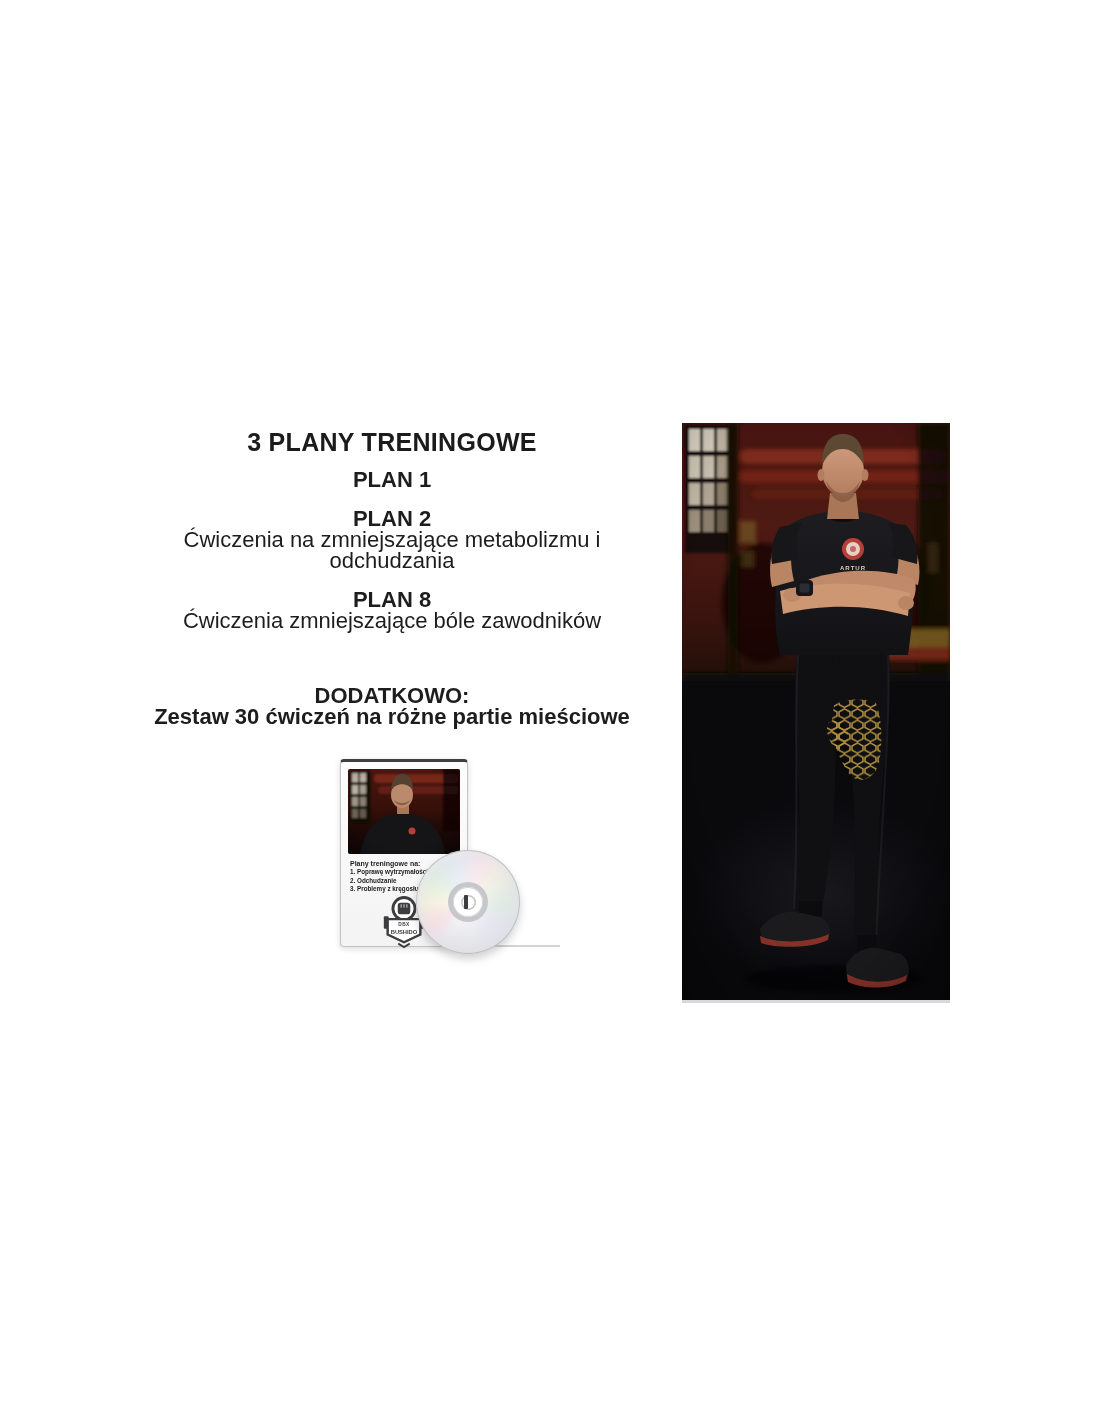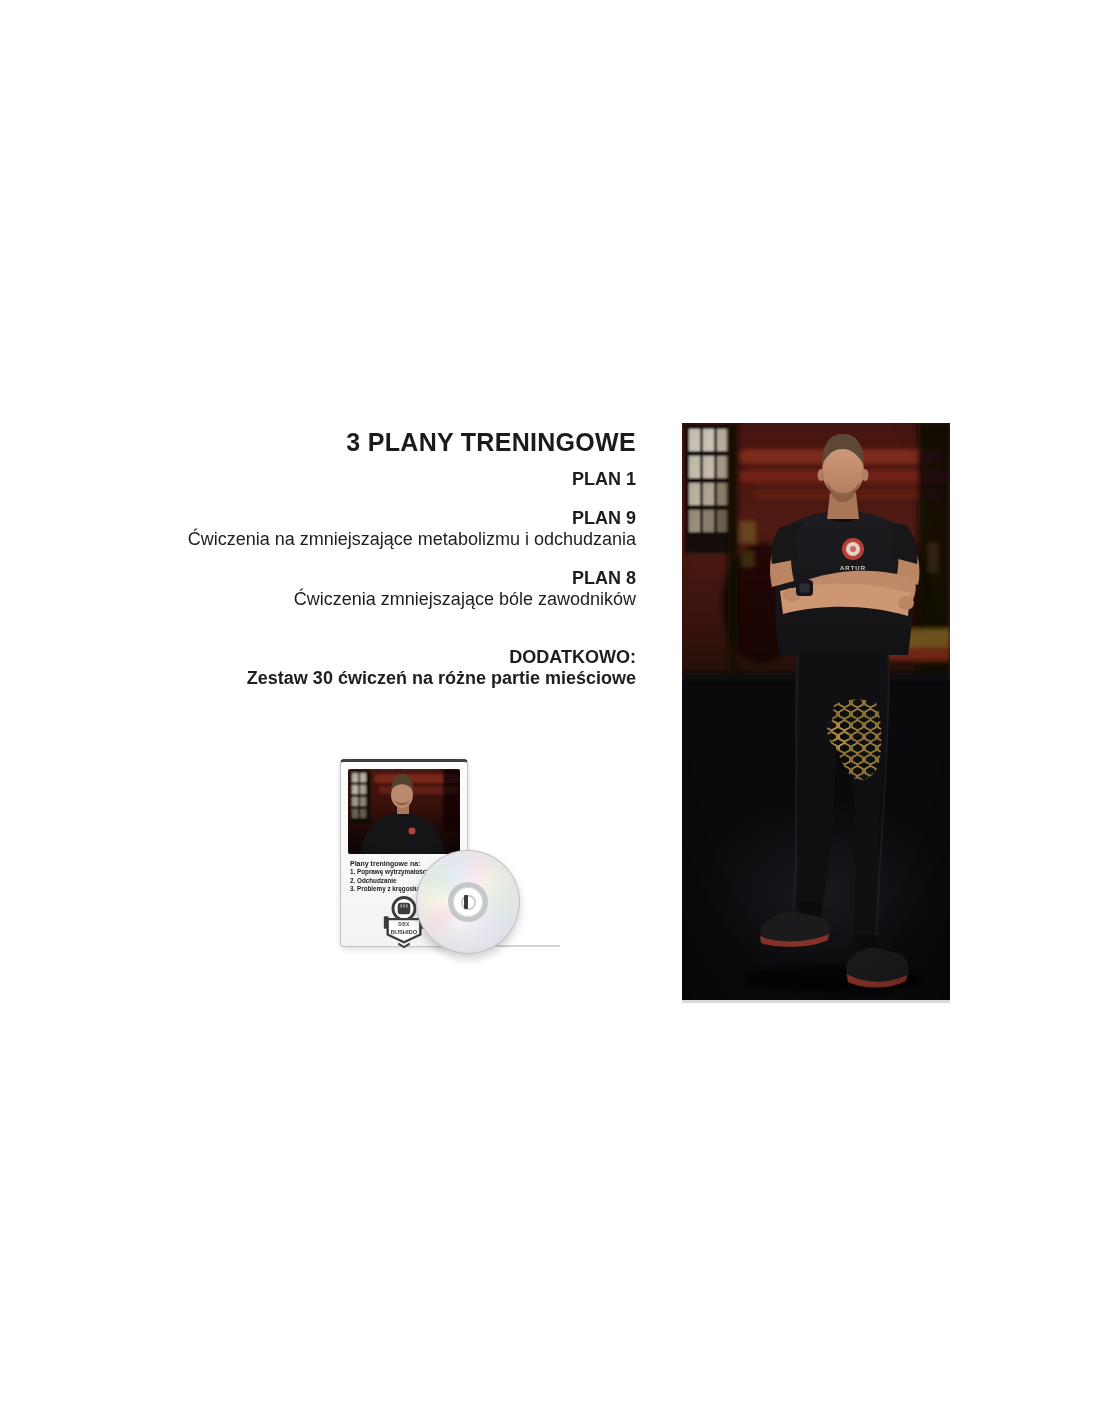--- a/index.html
+++ b/index.html
@@ -3,25 +3,25 @@
 <meta charset="utf-8">
 <style>
   html,body{margin:0;padding:0;}
   body{
     width:1100px;height:1422px;position:relative;background:#ffffff;
     font-family:"Liberation Sans",sans-serif;color:#1d1d1d;overflow:hidden;
   }
   .canvas{position:absolute;inset:0;background:#ffffff;}
 
   
-  .info{position:absolute;left:136px;top:423px;width:500px;text-align:right;}
+  .info{position:absolute;left:142px;top:423px;width:500px;text-align:center;}
   .info h1{font-size:25px;font-weight:bold;margin:4px 0 12px;line-height:30px;letter-spacing:.3px;color:#1b1b1b;}
-  .plan{margin:0 0 18px;font-size:18px;line-height:21px;}
+  .plan{margin:0 0 18px;font-size:22px;line-height:21px;}
   .plan .plan-label{font-weight:bold;}
-  .plan.extra{margin-top:37px;}
+  .plan.extra{margin-top:54px;}
   .plan.extra .plan-desc{font-weight:bold;}
 
   
   .case-line{position:absolute;left:345px;top:945px;width:215px;height:2px;background:#bdbdc0;opacity:.65;z-index:1;}
   .case{
     position:absolute;left:340px;top:759px;width:112px;height:170px;padding:7px;z-index:2;
     background:linear-gradient(180deg,#fdfdfd,#f3f3f4);
     border:1px solid #c2c2c4;border-top:3px solid #3f3f42;border-radius:4px;
     box-shadow:0 2px 6px rgba(0,0,0,.14);
   }
@@ -61,21 +61,21 @@
 <div class="canvas">
 
   <section class="info">
     <h1>3 PLANY TRENINGOWE</h1>
 
     <div class="plan">
       <div class="plan-label">PLAN 1</div>
     </div>
 
     <div class="plan">
-      <div class="plan-label">PLAN 9</div>
+      <div class="plan-label">PLAN 2</div>
       <div class="plan-desc">Ćwiczenia na zmniejszające metabolizmu i odchudzania</div>
     </div>
 
     <div class="plan">
       <div class="plan-label">PLAN 8</div>
       <div class="plan-desc">Ćwiczenia zmniejszające bóle zawodników</div>
     </div>
 
     <div class="plan extra">
       <div class="plan-label">DODATKOWO:</div>

